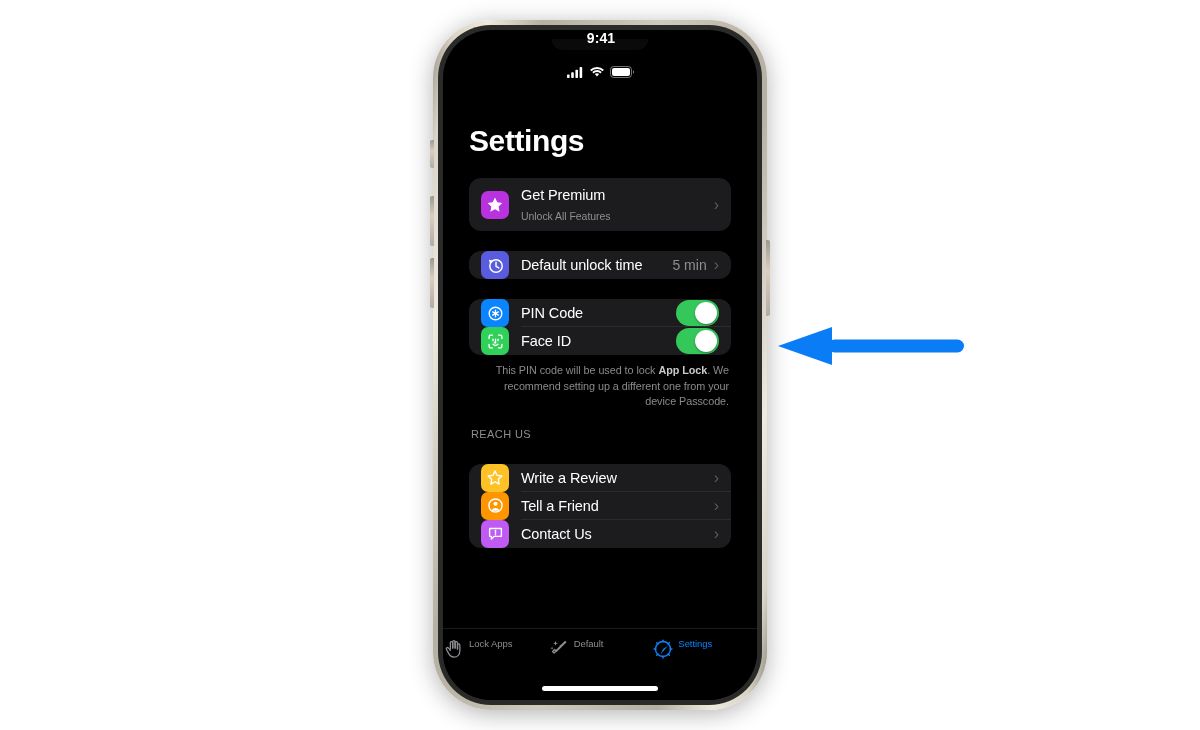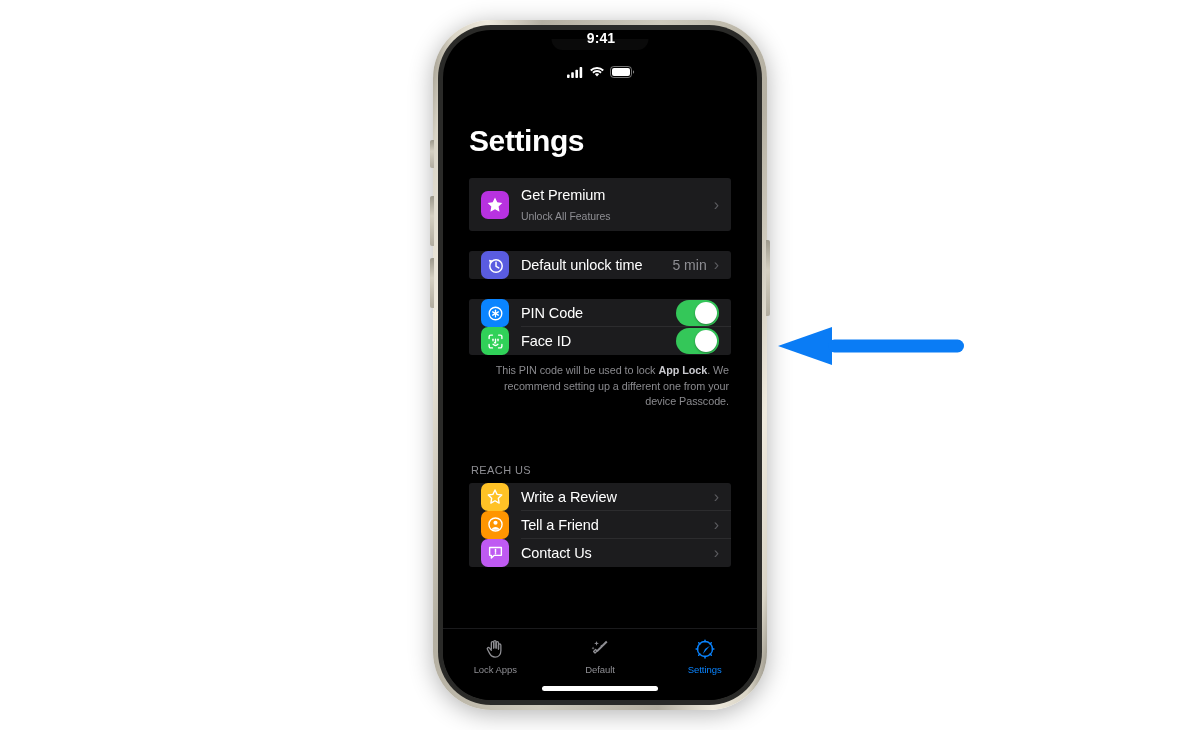--- a/index.html
+++ b/index.html
@@ -113,21 +113,21 @@
     color: #ffffff;
     font-size: 30px;
     font-weight: 700;
     letter-spacing: -0.4px;
     margin-top: 46px;
     margin-bottom: 20px;
   }
 
   .card {
     background: #1c1c1e;
-    border-radius: 3px;
+    border-radius: 12px;
     overflow: hidden;
   }
   .gap-lg { height: 20px; }
   .gap-md { height: 18px; }
 
   .row {
     display: flex;
     align-items: center;
     height: 28px;
     padding: 0 12px 0 12px;
@@ -205,41 +205,39 @@
     padding: 8px 2px 0 2px;
     letter-spacing: -0.05px;
     text-align: right;
   }
   .footnote b { color: #c9c9ce; font-weight: 700; }
 
   .section-header {
     color: #8e8e93;
     font-size: 11px;
     letter-spacing: 0.4px;
-    padding: 0 2px 7px 2px;
-    margin-top: 36px;
+    padding: 0 2px 24px 2px;
   }
 
   
   #tab-bar {
     position: absolute;
     bottom: 0; left: 0; right: 0;
     height: 72px;
     background: #000000;
     border-top: 1px solid #1a1a1c;
     display: flex;
     align-items: flex-start;
     padding-top: 9px;
     box-sizing: border-box;
   }
   .tab-item {
     flex: 1 1 0;
     display: flex;
-    flex-direction: column;
-    align-items: center;
+    flex-direction: row;
     gap: 4px;
   }
   .tab-label {
     font-size: 9.5px;
     color: #8e8e93;
     letter-spacing: -0.05px;
   }
   .tab-item.active .tab-label { color: #0a84ff; }
 
   #home-indicator {

